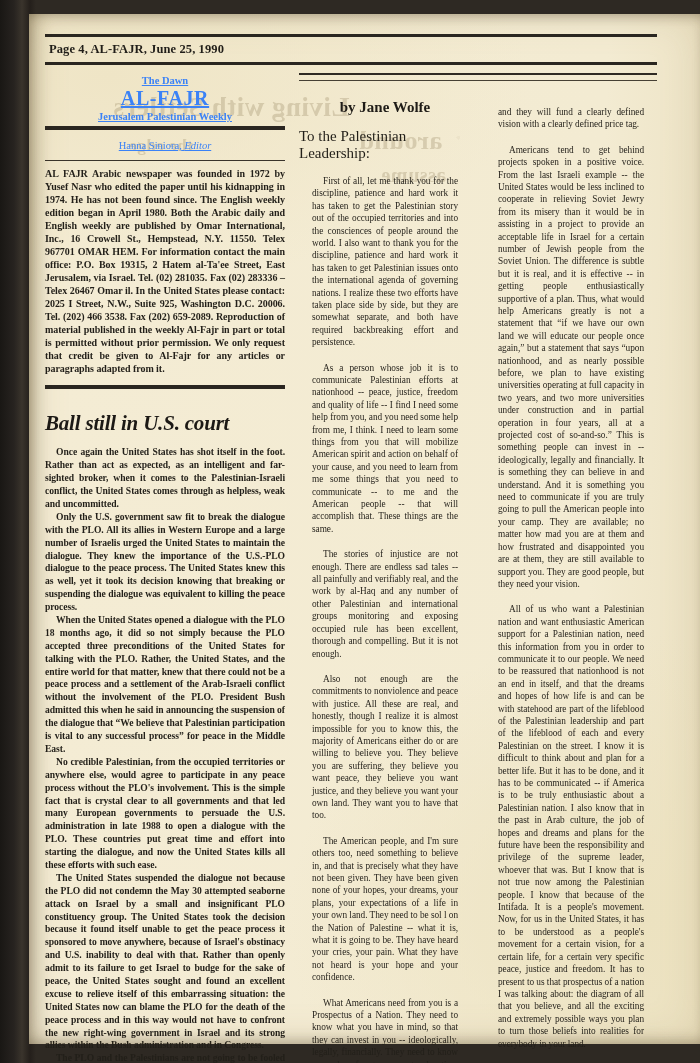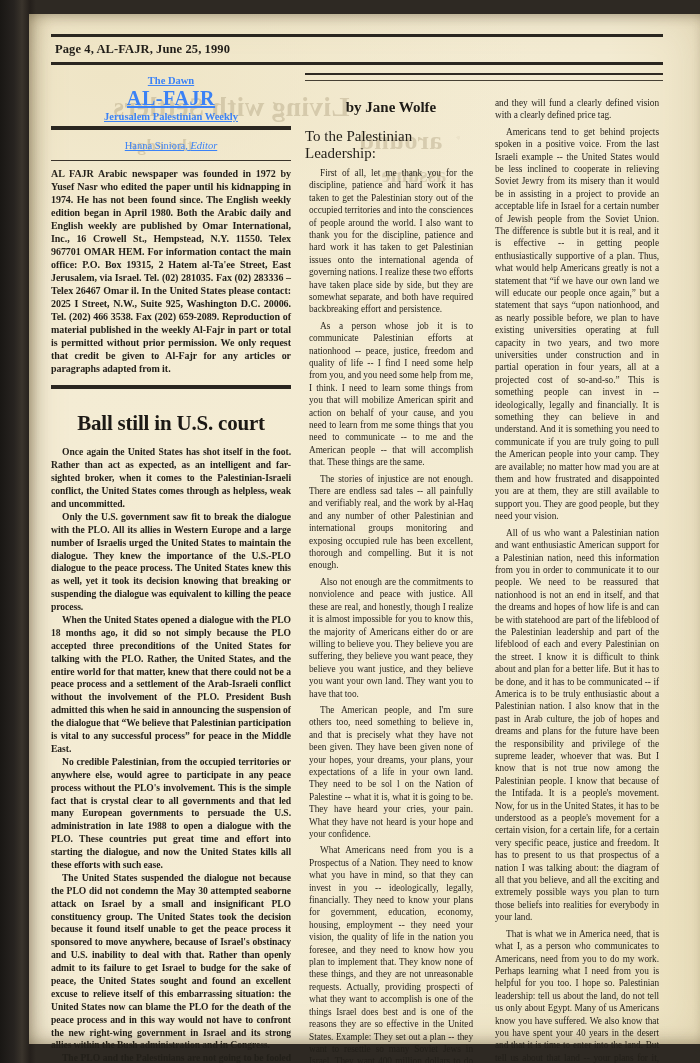--- a/index.html
+++ b/index.html
@@ -48,21 +48,21 @@
     white-space: nowrap;
     user-select: none;
   }
   .bleed-a { left: 84px;  top: 78px;  font-size: 27px; }
   .bleed-b { left: 330px; top: 112px; font-size: 26px; }
   .bleed-c { left: 352px; top: 150px; font-size: 20px; }
   .bleed-d { left: 100px; top: 122px; font-size: 17px; }
 
   .content {
     position: absolute;
-    left: 51px;
+    left: 45px;
     top: 34px;
     width: 632px;
     height: 990px;
   }
 
   
   .folio-rule-top {
     height: 3px; background: #2a2620; width: 612px; margin-bottom: 4px;
   }
   .folio-rule-bot {
@@ -103,26 +103,26 @@
     line-height: 1.30;
     text-align: justify;
     font-weight: bold;
     color: #221f19;
     letter-spacing: -.05px;
   }
   .mh-rule-close { height: 4px; background: #2a2620; margin: 10px 0 0; }
 
   
   .edit-head {
-    text-align: center;
     font-size: 21px;
     font-weight: bold;
     color: #1c1915;
     margin: 22px 0 10px;
     letter-spacing: -.2px;
+    font-style: italic;
   }
   .edit-body {
     font-size: 9.6px;
     line-height: 1.345;
     text-align: justify;
     font-weight: bold;
     color: #221f19;
     letter-spacing: -.05px;
   }
   .edit-body p { margin: 0; text-indent: 11px; }
@@ -161,21 +161,21 @@
     margin-bottom: 5px;
     color: #221f19;
   }
   .feature-body {
     font-size: 9.3px;
     line-height: 1.335;
     text-align: justify;
     color: #221f19;
     letter-spacing: -.04px;
   }
-  .feature-body p { margin: 4px; text-indent: 11px; }
+  .feature-body p { margin: 13px; text-indent: 11px; }
   .feature-body p.noindent { text-indent: 0; }
   
   .speckle {
     position: absolute; inset: 0; pointer-events: none;
     background-image:
       radial-gradient(circle at 18% 31%, rgba(120,100,60,.05) 0 2px, transparent 2px),
       radial-gradient(circle at 64% 12%, rgba(120,100,60,.05) 0 2px, transparent 2px),
       radial-gradient(circle at 37% 77%, rgba(120,100,60,.05) 0 2px, transparent 2px),
       radial-gradient(circle at 82% 58%, rgba(120,100,60,.04) 0 2px, transparent 2px);
   }

